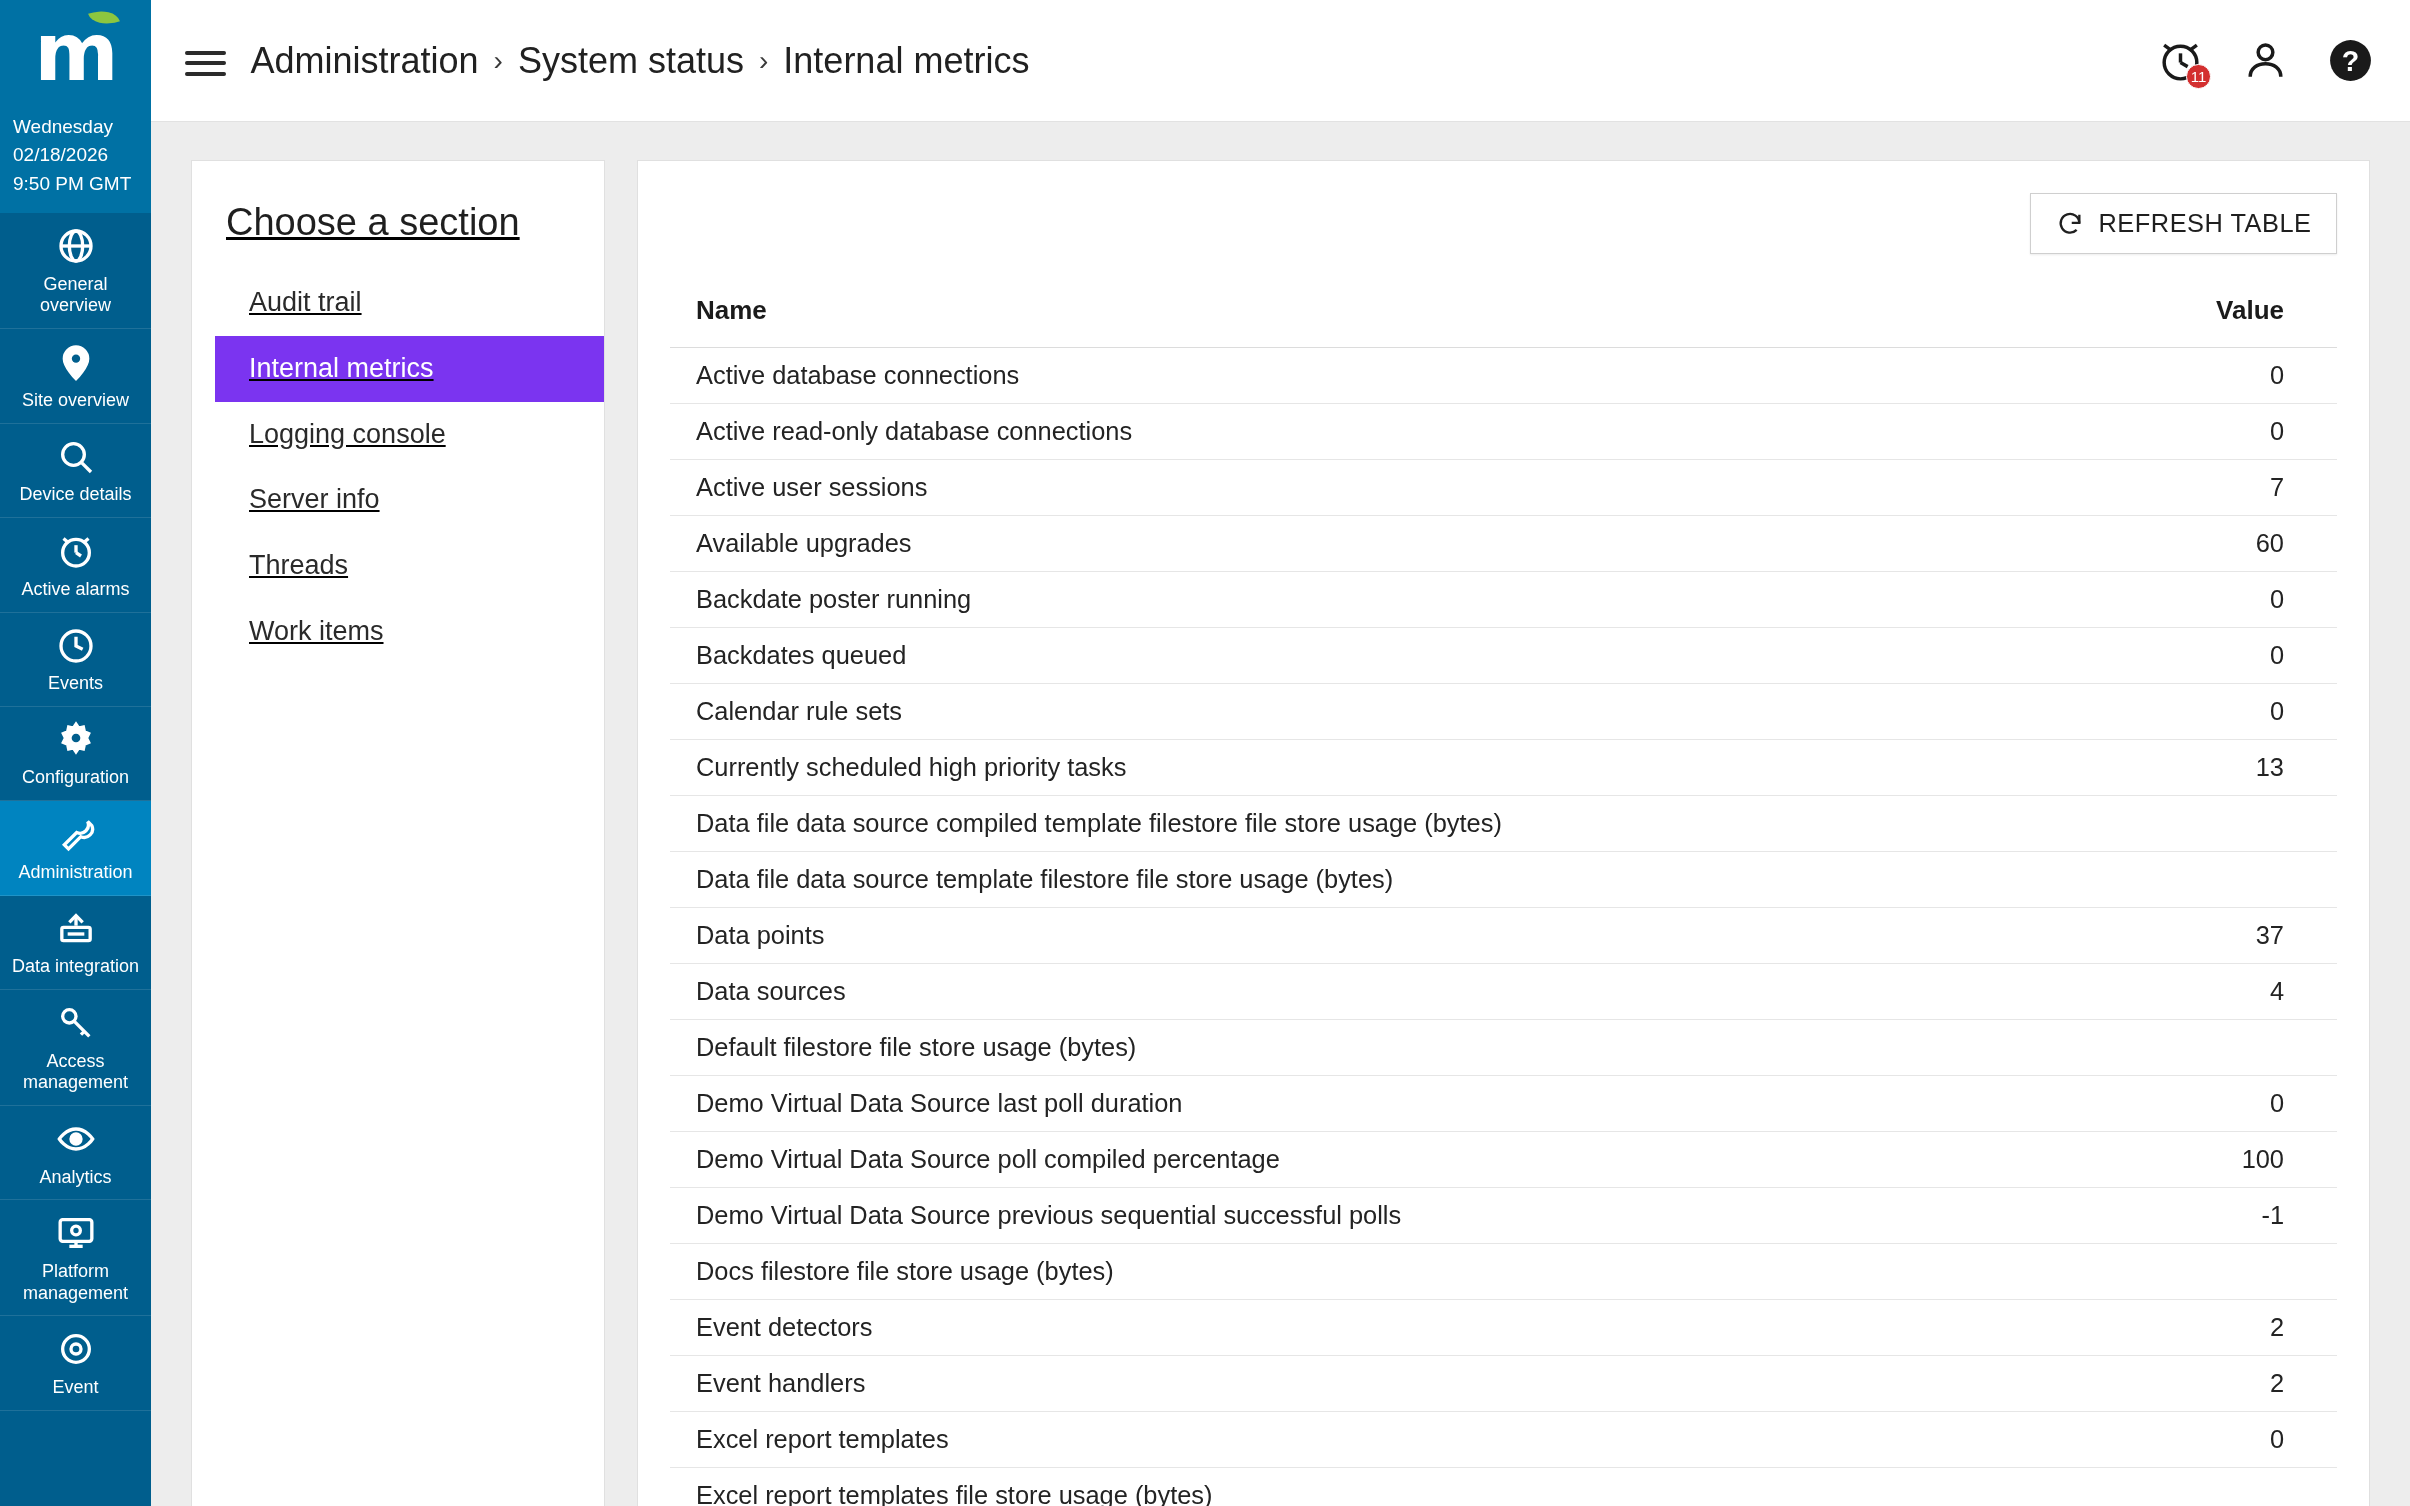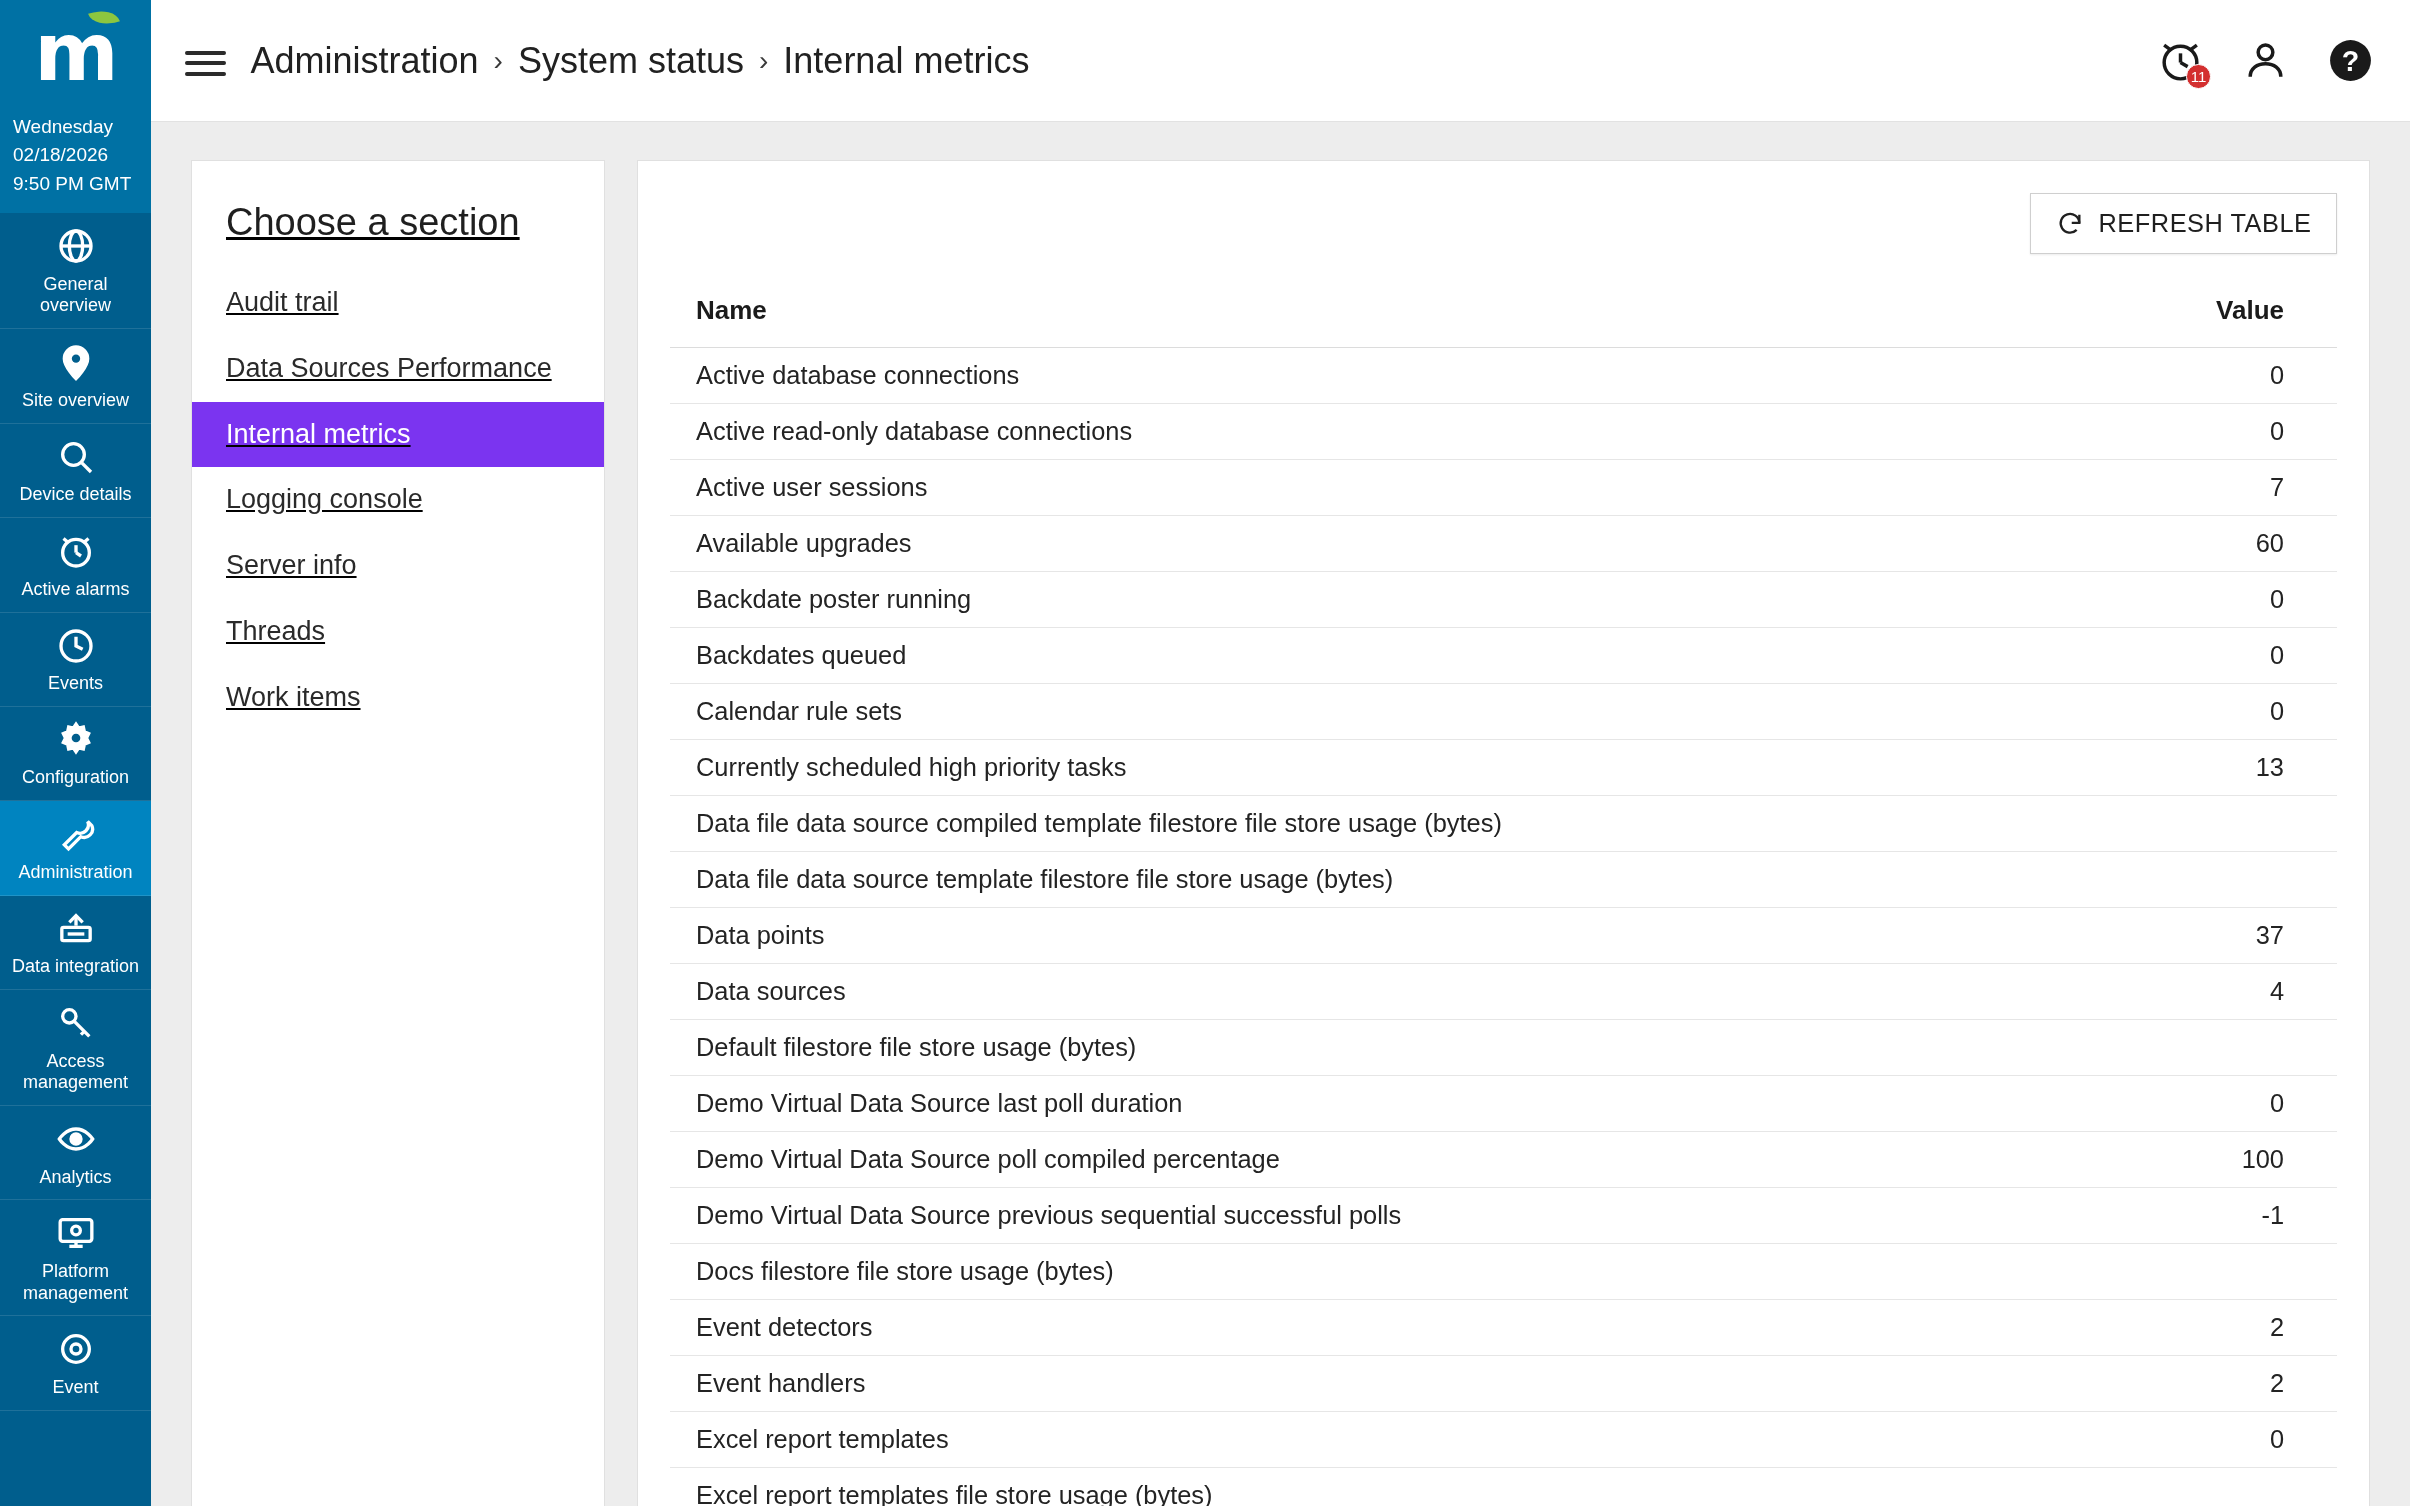--- a/index.html
+++ b/index.html
@@ -125,20 +125,21 @@
     color: #1f1f1f;
     padding: 0 34px 26px 34px;
     font-weight: 400;
   }
   .section-item {
     font-size: 27px;
     color: #2a2a2a;
     padding: 16px 34px;
     cursor: pointer;
     line-height: 1.25;
+    margin-left: 23px;
   }
   .section-item.active {
     background: #7b2ff7;
     background: #7b34f0;
     color: #ffffff;
   }
 
   
   .table-card {
     flex: 1 1 auto;
@@ -373,21 +374,20 @@
           </svg>
         </div>
       </div>
     </div>
 
     <div class="content">
 
       <div class="section-card">
         <div class="section-title">Choose a section</div>
         <div class="section-item">Audit trail</div>
-        <div class="section-item">Data Sources Performance</div>
         <div class="section-item active">Internal metrics</div>
         <div class="section-item">Logging console</div>
         <div class="section-item">Server info</div>
         <div class="section-item">Threads</div>
         <div class="section-item">Work items</div>
       </div>
 
       <div class="table-card">
         <div class="refresh-row">
           <div class="refresh-btn">

